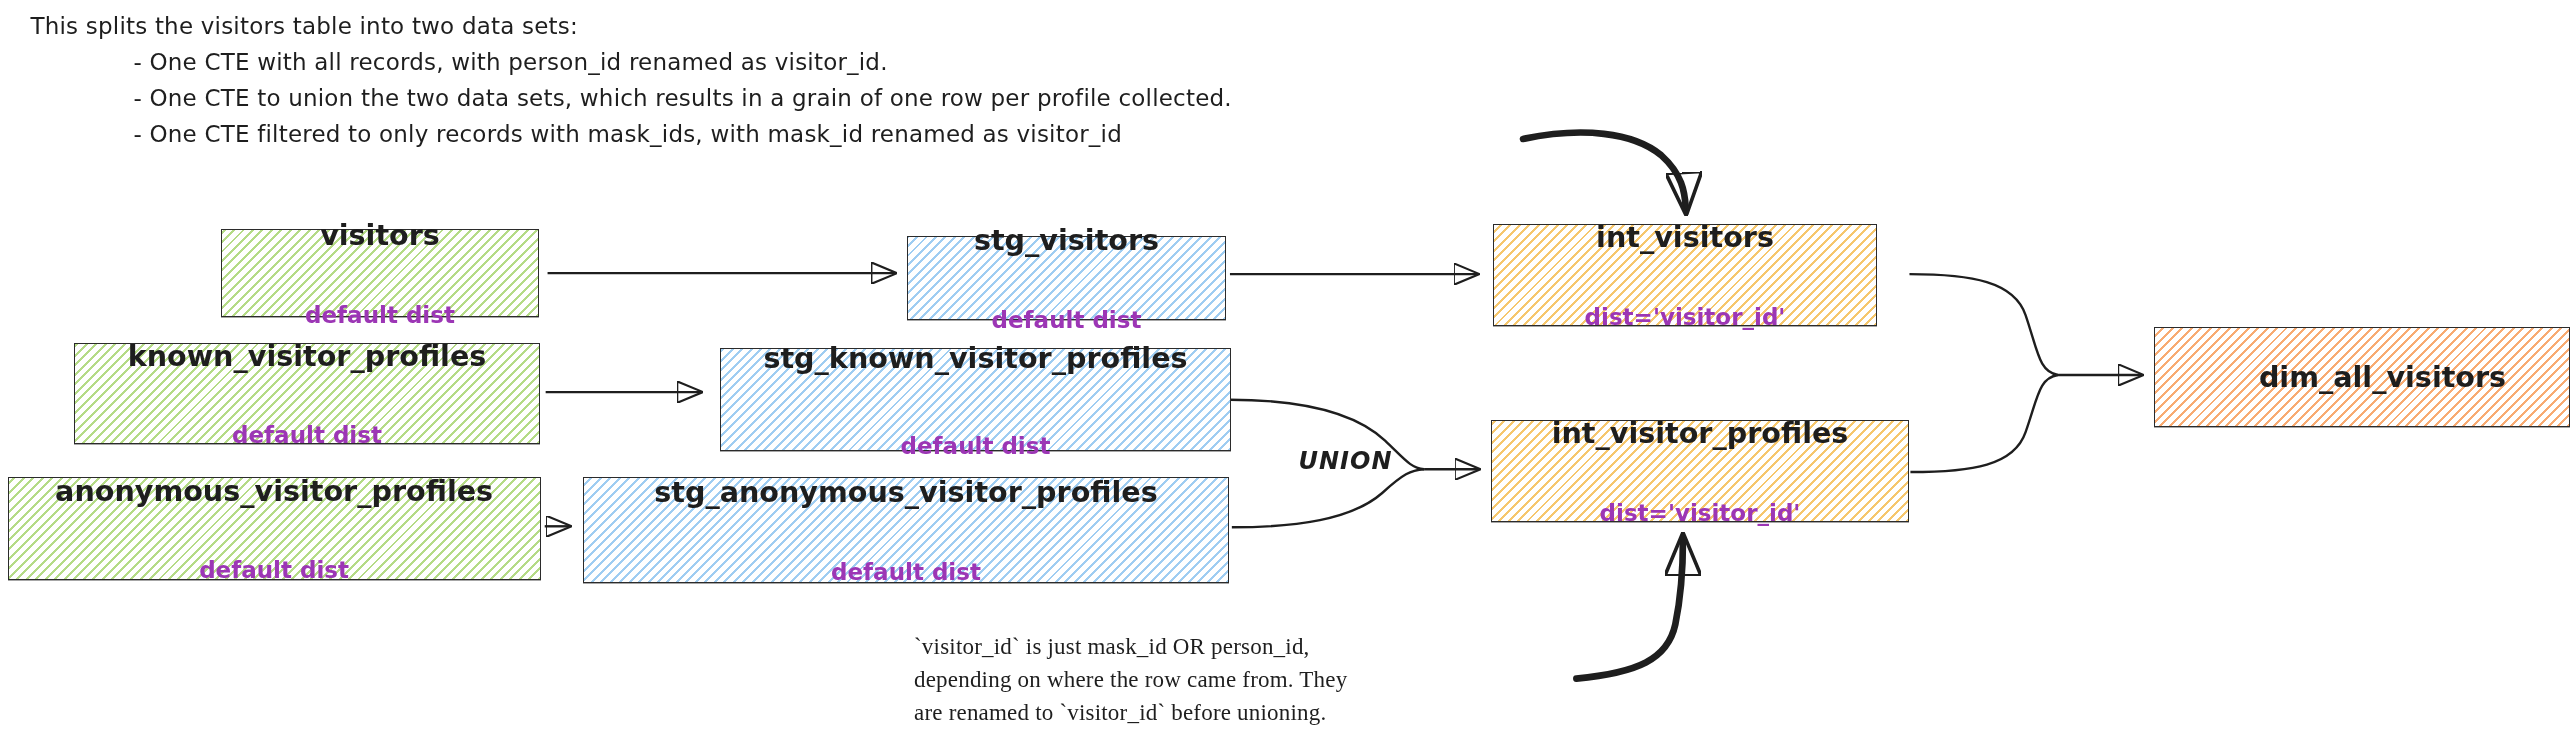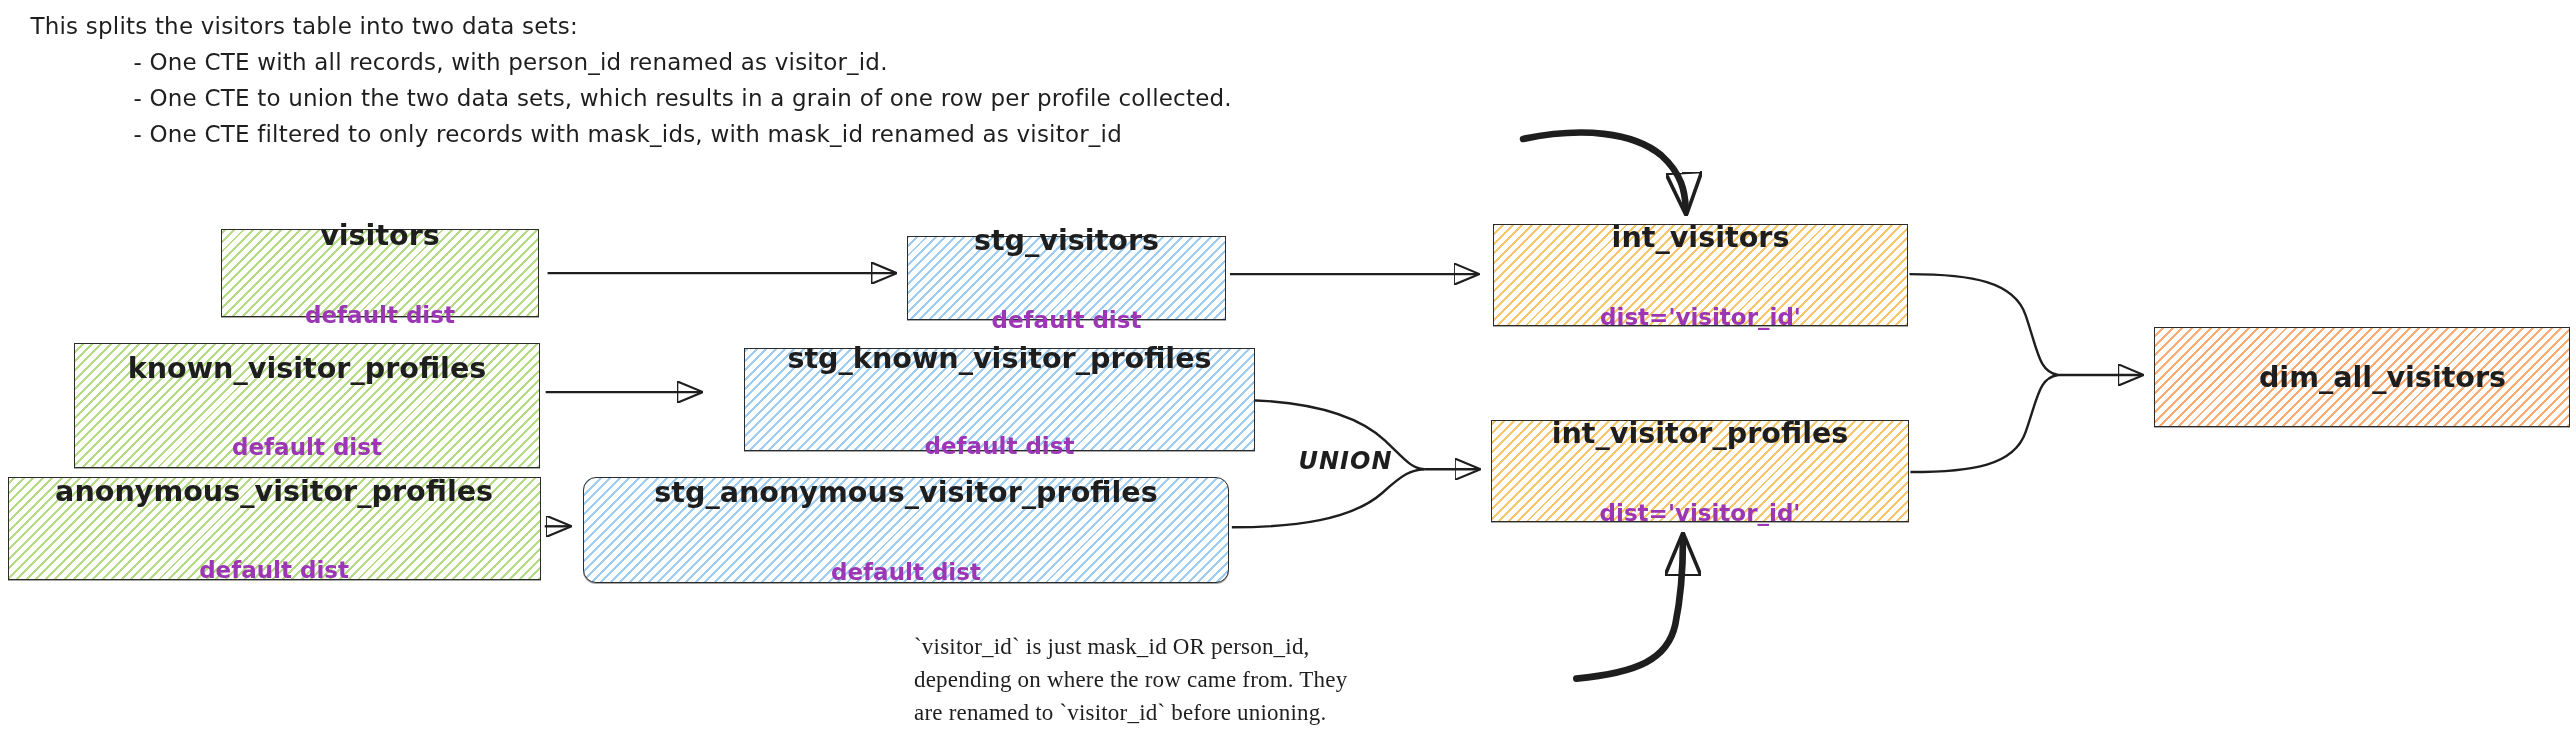--- a/index.html
+++ b/index.html
@@ -31,26 +31,26 @@
   }
   .node .label{font-size:28.6px;font-weight:600;color:var(--ink,#1e1e1e);white-space:nowrap;}
   .node .sub{font-size:23px;font-weight:600;color:var(--purple,#9c36b5);white-space:nowrap;margin-top:44px;}
   .hatch-green {background-image:repeating-linear-gradient(-45deg,var(--green,#b5db87) 0 2.1px,transparent 2.1px 6.7px);}
   .hatch-blue  {background-image:repeating-linear-gradient(-45deg,var(--blue,#9fcdf2) 0 2.1px,transparent 2.1px 6.7px);}
   .hatch-yellow{background-image:repeating-linear-gradient(-45deg,var(--yellow,#f6c76d) 0 2.1px,transparent 2.1px 6.7px);}
   .hatch-orange{background-image:repeating-linear-gradient(-45deg,var(--orange,#f8ab72) 0 2.1px,transparent 2.1px 6.7px);}
 
   #n-visitors {left:221px; top:229px; width:318px; height:88px;}
   #n-stg-visitors {left:907px; top:236px; width:319px; height:84px;}
-  #n-int-visitors {left:1493px; top:224px; width:415px; height:102px;text-align:center;}
-  #n-known {left:74px;  top:343px; width:466px; height:125px;}
-  #n-stg-known {left:744px; top:348px; width:511px; height:103px;gap:14px;}
+  #n-int-visitors {left:1493px; top:224px; width:384px; height:102px;text-align:center;}
+  #n-known {left:74px;  top:343px; width:466px; height:101px;}
+  #n-stg-known {left:720px; top:348px; width:511px; height:103px;gap:14px;}
   #n-int-vp {left:1491px; top:420px; width:418px; height:102px;}
   #n-anon {left:7.6px;   top:477px; width:533px; height:103px;}
-  #n-stg-anon {left:583px; top:477px; width:646px; height:106px;border-radius:13px;}
+  #n-stg-anon {left:583px; top:477px; width:646px; height:106px;}
   #n-dim {left:2154px; top:327px; width:416px; height:100px;padding-left:41px;}
 
   svg.wires{position:absolute;inset:0;pointer-events:none;}
   svg.wires path{fill:none;stroke:#1e1e1e;}
   .thin{stroke-width:2.5px;}
   .thick{stroke-width:7px;stroke-linecap:round;}
 </style>
 </head>
 <body style="--ink: #1e1e1e; --purple: #9c36b5; --green: #b5db87; --blue: #9fcdf2; --yellow: #f6c76d; --orange: #f8ab72;">
 

